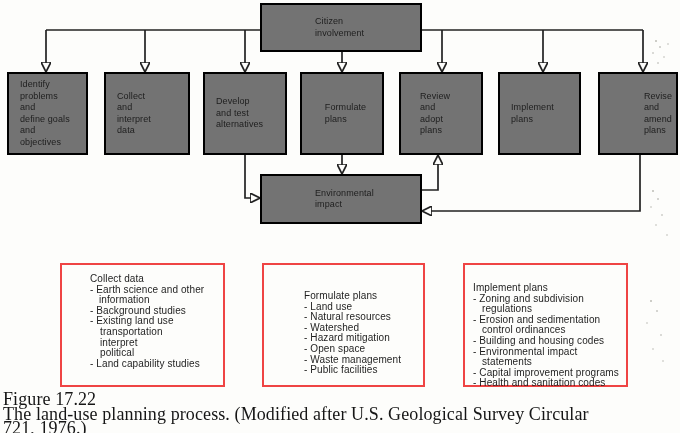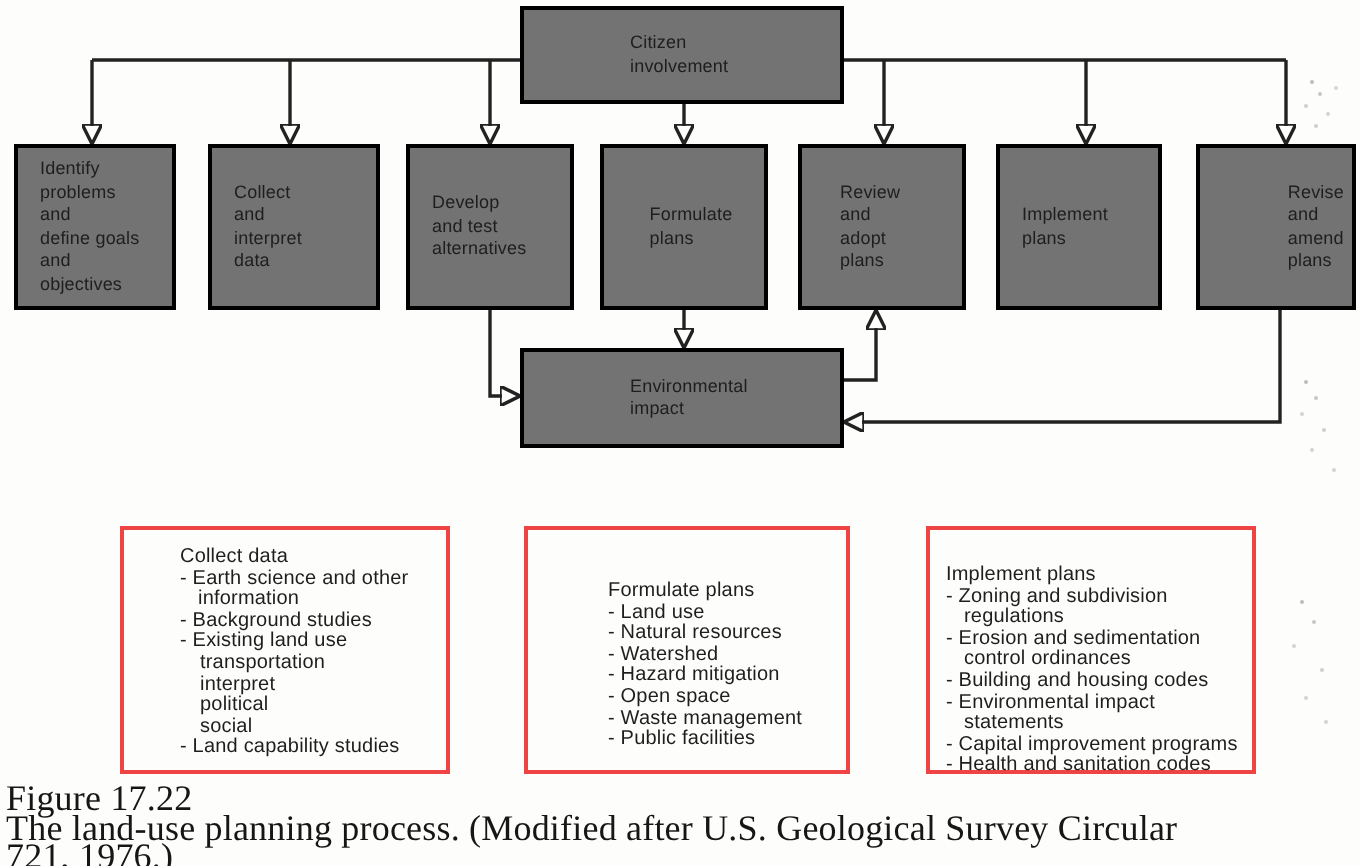--- a/index.html
+++ b/index.html
@@ -136,21 +136,20 @@
 
   <div class="detail dA">
     <div class="detail-title">Collect data</div>
     <div class="detail-list">
         <div class="list-line">- Earth science and other information</div>
         <div class="list-line">- Background studies</div>
         <div class="list-line">- Existing land use</div>
         <div class="list-line sub">transportation</div>
         <div class="list-line sub">interpret</div>
         <div class="list-line sub">political</div>
-        <div class="list-line sub">social</div>
         <div class="list-line">- Land capability studies</div>
       </div>
   </div>
   <div class="detail dB">
     <div class="detail-title">Formulate plans</div>
     <div class="detail-list">
         <div class="list-line">- Land use</div>
         <div class="list-line">- Natural resources</div>
         <div class="list-line">- Watershed</div>
         <div class="list-line">- Hazard mitigation</div>

